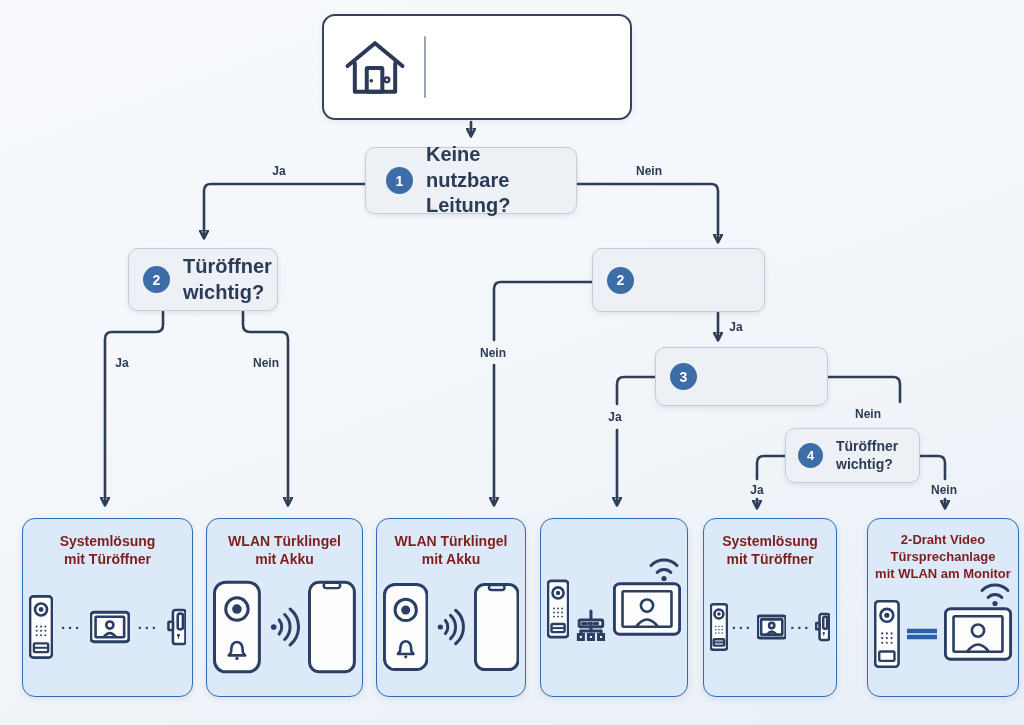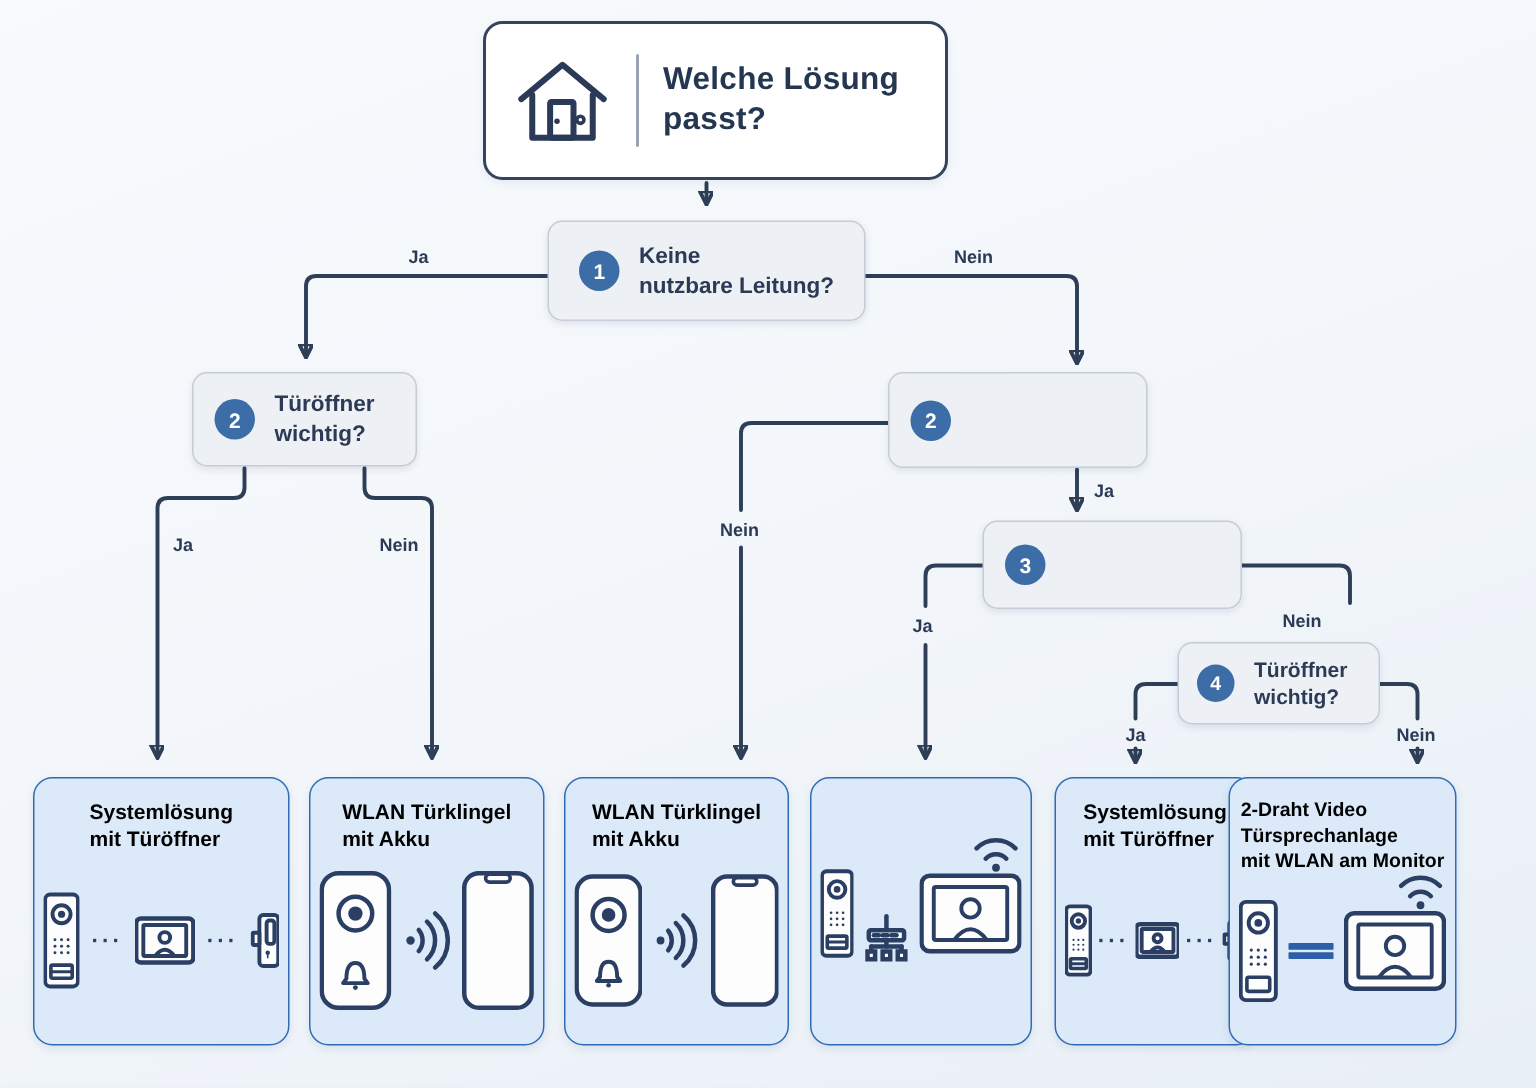--- a/index.html
+++ b/index.html
@@ -16,50 +16,50 @@
     padding:0 18px;gap:16px;box-shadow:0 2px 6px rgba(40,60,90,.08);}
   .header-divider{width:2px;height:62px;background:#9aa3b2;border-radius:1px;}
   .header-title{font-size:21px;font-weight:bold;color:#253750;line-height:1.28;white-space:pre-line;letter-spacing:.2px;}
 
   
   .decision{position:absolute;box-sizing:border-box;background:#edf0f4;border:1.6px solid #c6ccd7;
     border-radius:10px;display:flex;align-items:center;gap:13px;padding:8px 14px;
     box-shadow:0 2px 5px rgba(40,60,90,.10);}
   .num{flex:0 0 auto;width:27px;height:27px;border-radius:50%;background:#3c6da6;color:#ffffff;
     font-size:14px;font-weight:bold;display:flex;align-items:center;justify-content:center;}
-  .question{font-size:15px;font-weight:bold;color:#2b3b55;line-height:1.28;white-space:pre-line;}
+  .question{font-size:20px;font-weight:bold;color:#2b3b55;line-height:1.28;white-space:pre-line;}
   #d1{left:365px;top:147px;width:212px;height:67px;padding-left:20px;}
   #d2l{left:128px;top:248px;width:150px;height:63px;}
   #d2r{left:592px;top:248px;width:173px;height:64px;}
   #d3{left:655px;top:347px;width:173px;height:59px;}
   #d4{left:785px;top:428px;width:135px;height:55px;padding:6px 12px;}
   #d4 .num{width:25px;height:25px;font-size:13px;}
   #d4 .question{font-size:14px;}
 
   
   .edge-label{position:absolute;transform:translate(-50%,-50%);font-size:12px;font-weight:bold;
     color:#2b3b55;white-space:nowrap;}
 
   
   .outcome{position:absolute;top:518px;height:179px;box-sizing:border-box;background:#dbe9f8;
     border:1.8px solid #2f6cb4;border-radius:13px;display:flex;flex-direction:column;align-items:center;
     padding:13px 6px 10px 6px;box-shadow:0 2px 6px rgba(40,70,120,.10);}
-  .outcome-title{font-size:14px;font-weight:bold;color:#000000;line-height:1.3;
+  .outcome-title{font-size:14px;font-weight:bold;color:#7f1d1d;text-align:center;line-height:1.3;
     white-space:pre-line;}
   .icon-row{flex:1;display:flex;align-items:center;justify-content:center;gap:8px;width:100%;}
   .dots{color:#2a3f63;font-weight:bold;font-size:15px;letter-spacing:2px;line-height:1;}
   .wifi-wrap{position:relative;display:flex;align-items:center;}
   .wifi-abs{position:absolute;top:-26px;right:-2px;}
   #o1{left:22px;width:171px;}
   #o2{left:206px;width:157px;}
   #o3{left:376px;width:150px;}
   #o4{left:540px;width:148px;}
   #o4 .outcome-title{font-size:13.5px;}
   #o5{left:703px;width:134px;}
-  #o6{left:819px;width:152px;}
+  #o6{left:867px;width:152px;}
   #o6 .outcome-title{font-size:13px;}
   .icon{display:block;}
   .icon *{vector-effect:non-scaling-stroke;}
 </style>
 </head>
 <body>
 
 <div id="stage">
 
   <svg id="edges" viewBox="0 0 1024 725">
@@ -89,22 +89,20 @@
     <svg class="icon" width="66" height="62" viewBox="0 0 72 66">
       <g fill="none" stroke="#2a3a57" stroke-width="4" stroke-linecap="round" stroke-linejoin="round">
         <path d="M6 32 L36 7 L66 32"></path>
         <path d="M14 29 V60 H58 V29"></path>
         <rect x="27" y="34" width="17" height="26" rx="1"></rect>
       </g>
       <circle cx="32" cy="48" r="2" fill="#2a3a57"></circle>
       <circle cx="49" cy="47" r="2.6" fill="none" stroke="#2a3a57" stroke-width="2.4"></circle>
     </svg>
     <div class="header-divider"></div>
-    <div class="header-title">Welche Lösung
-passt?</div>
   </div>
 
   <div class="decision" id="d1">
     <div class="num">1</div>
     <div class="question">Keine
 nutzbare Leitung?</div>
   </div>
   <div class="decision" id="d2l">
     <div class="num">2</div>
     <div class="question">Türöffner

